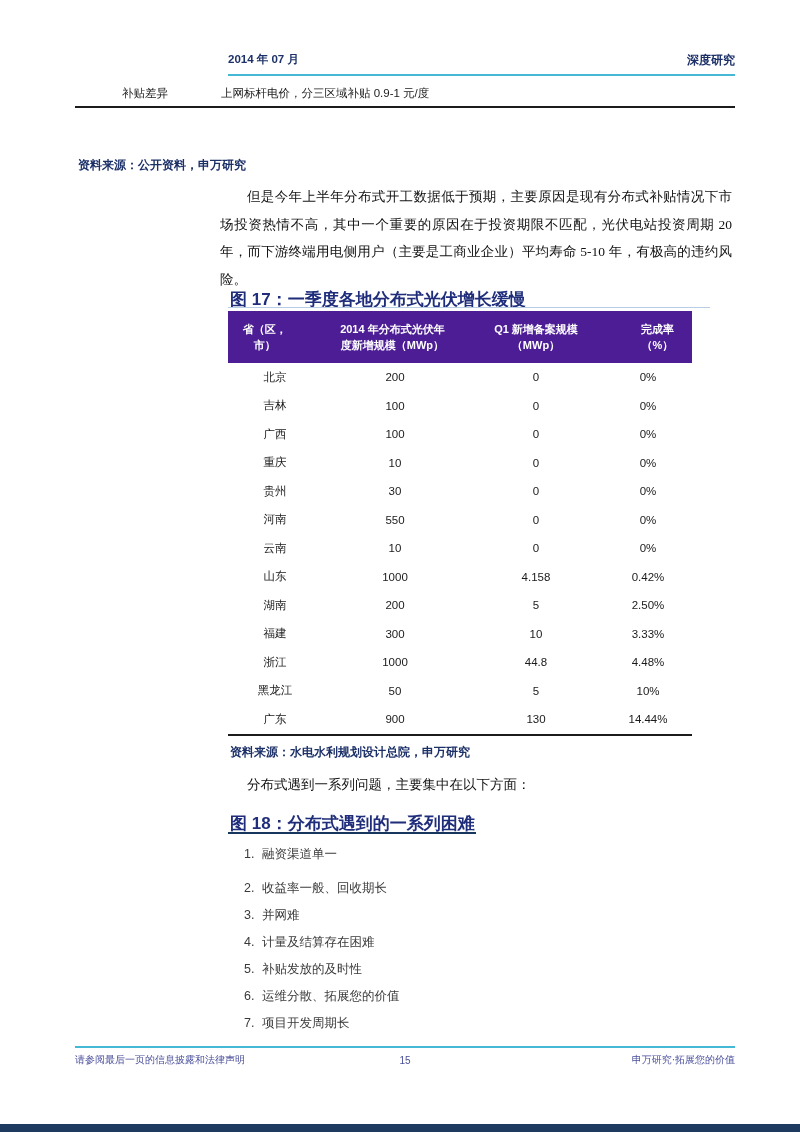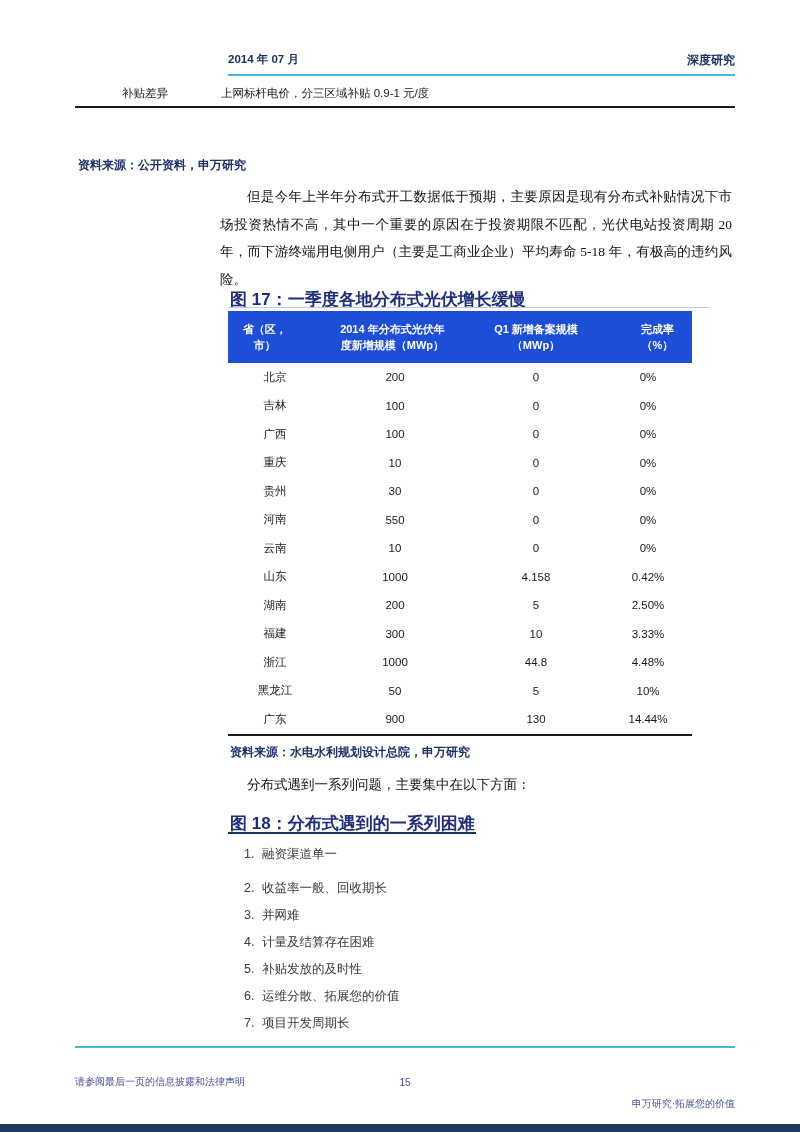--- a/index.html
+++ b/index.html
@@ -38,60 +38,60 @@
 
   
   .fig-title { position:absolute; font-size:17px; font-weight:bold; color:#1f2d7b; }
   .fig17-title { left:230px; top:288px; }
   .fig17-underline { position:absolute; left:228px; top:307px; width:482px; height:1px; background:#b9cde7; }
   .fig18-title { left:230px; top:812px; }
   .fig18-underline { position:absolute; left:228px; top:832px; width:248px; height:2px; background:#17375e; }
 
   
   .dtable { position:absolute; left:228px; top:311px; width:464px; border-bottom:2px solid #1c1c1c; }
-  .dtable-head { display:flex; align-items:center; min-height:52px; background:#1d4ed8; color:#ffffff;
+  .dtable-head { display:flex; align-items:center; min-height:52px; background:#4c1d95; color:#ffffff;
                  font-size:11px; font-weight:bold; line-height:16px;gap:34px; }
   .dtable-head .c { text-align:center; padding:2px 4px; }
   .dtable-row { display:flex; align-items:center; height:28.5px; font-size:11.5px; color:#1a1a1a; }
   .dtable-row .c { text-align:center; }
   .c1 { width:94px; } .c2 { width:146px; } .c3 { width:136px; } .c4 { width:88px; }
   .src2 { position:absolute; left:230px; top:744px; }
 
   
   .flist { position:absolute; left:244px; top:841px; width:320px; list-style:none;
            font-size:12.5px; color:#3a3a3a; }
   .flist li { display:flex; line-height:27px; }
   .flist li:first-child { margin-bottom:7px; }
   .flist .num { width:18px; }
 
   
   .footer-line { position:absolute; left:75px; top:1046px; width:660px; height:2px; background:#45b8d5; }
   .footer-row { position:absolute; left:75px; top:1053px; width:660px; display:flex; align-items:center;
                 font-size:10px; color:#4a4f9b; }
   .footer-left { flex:1; text-align:left; }
   .footer-center { width:60px; text-align:center; }
-  .footer-right { flex:1; text-align:right;margin-top:44px; }
+  .footer-right { flex:1; text-align:right; }
   .bottom-bar { position:absolute; left:0; bottom:0; width:800px; height:8px; background:#1e3a5f; }
 </style>
 </head>
 <body>
 
 <div class="page">
 
   <div class="hdr-date">2014 年 07 月</div>
   <div class="hdr-type">深度研究</div>
   <div class="hdr-line"></div>
 
   <div class="subsidy">
     <div class="subsidy-label">补贴差异</div>
     <div class="subsidy-right">上网标杆电价，分三区域补贴 0.9-1 元/度</div>
   </div>
   <div class="src-note src1">资料来源：公开资料，申万研究</div>
 
-  <div class="para para1">但是今年上半年分布式开工数据低于预期，主要原因是现有分布式补贴情况下市场投资热情不高，其中一个重要的原因在于投资期限不匹配，光伏电站投资周期 20 年，而下游终端用电侧用户（主要是工商业企业）平均寿命 5-18 年，有极高的违约风险。</div>
+  <div class="para para1">但是今年上半年分布式开工数据低于预期，主要原因是现有分布式补贴情况下市场投资热情不高，其中一个重要的原因在于投资期限不匹配，光伏电站投资周期 20 年，而下游终端用电侧用户（主要是工商业企业）平均寿命 5-10 年，有极高的违约风险。</div>
 
   <div class="fig-title fig17-title">图 17：一季度各地分布式光伏增长缓慢</div>
   <div class="fig17-underline"></div>
 
   <div class="dtable">
     <div class="dtable-head">
       <div class="c c1">省（区，市）</div>
       <div class="c c2">2014 年分布式光伏年度新增规模（MWp）</div>
       <div class="c c3">Q1 新增备案规模（MWp）</div>
       <div class="c c4">完成率（%）</div>

